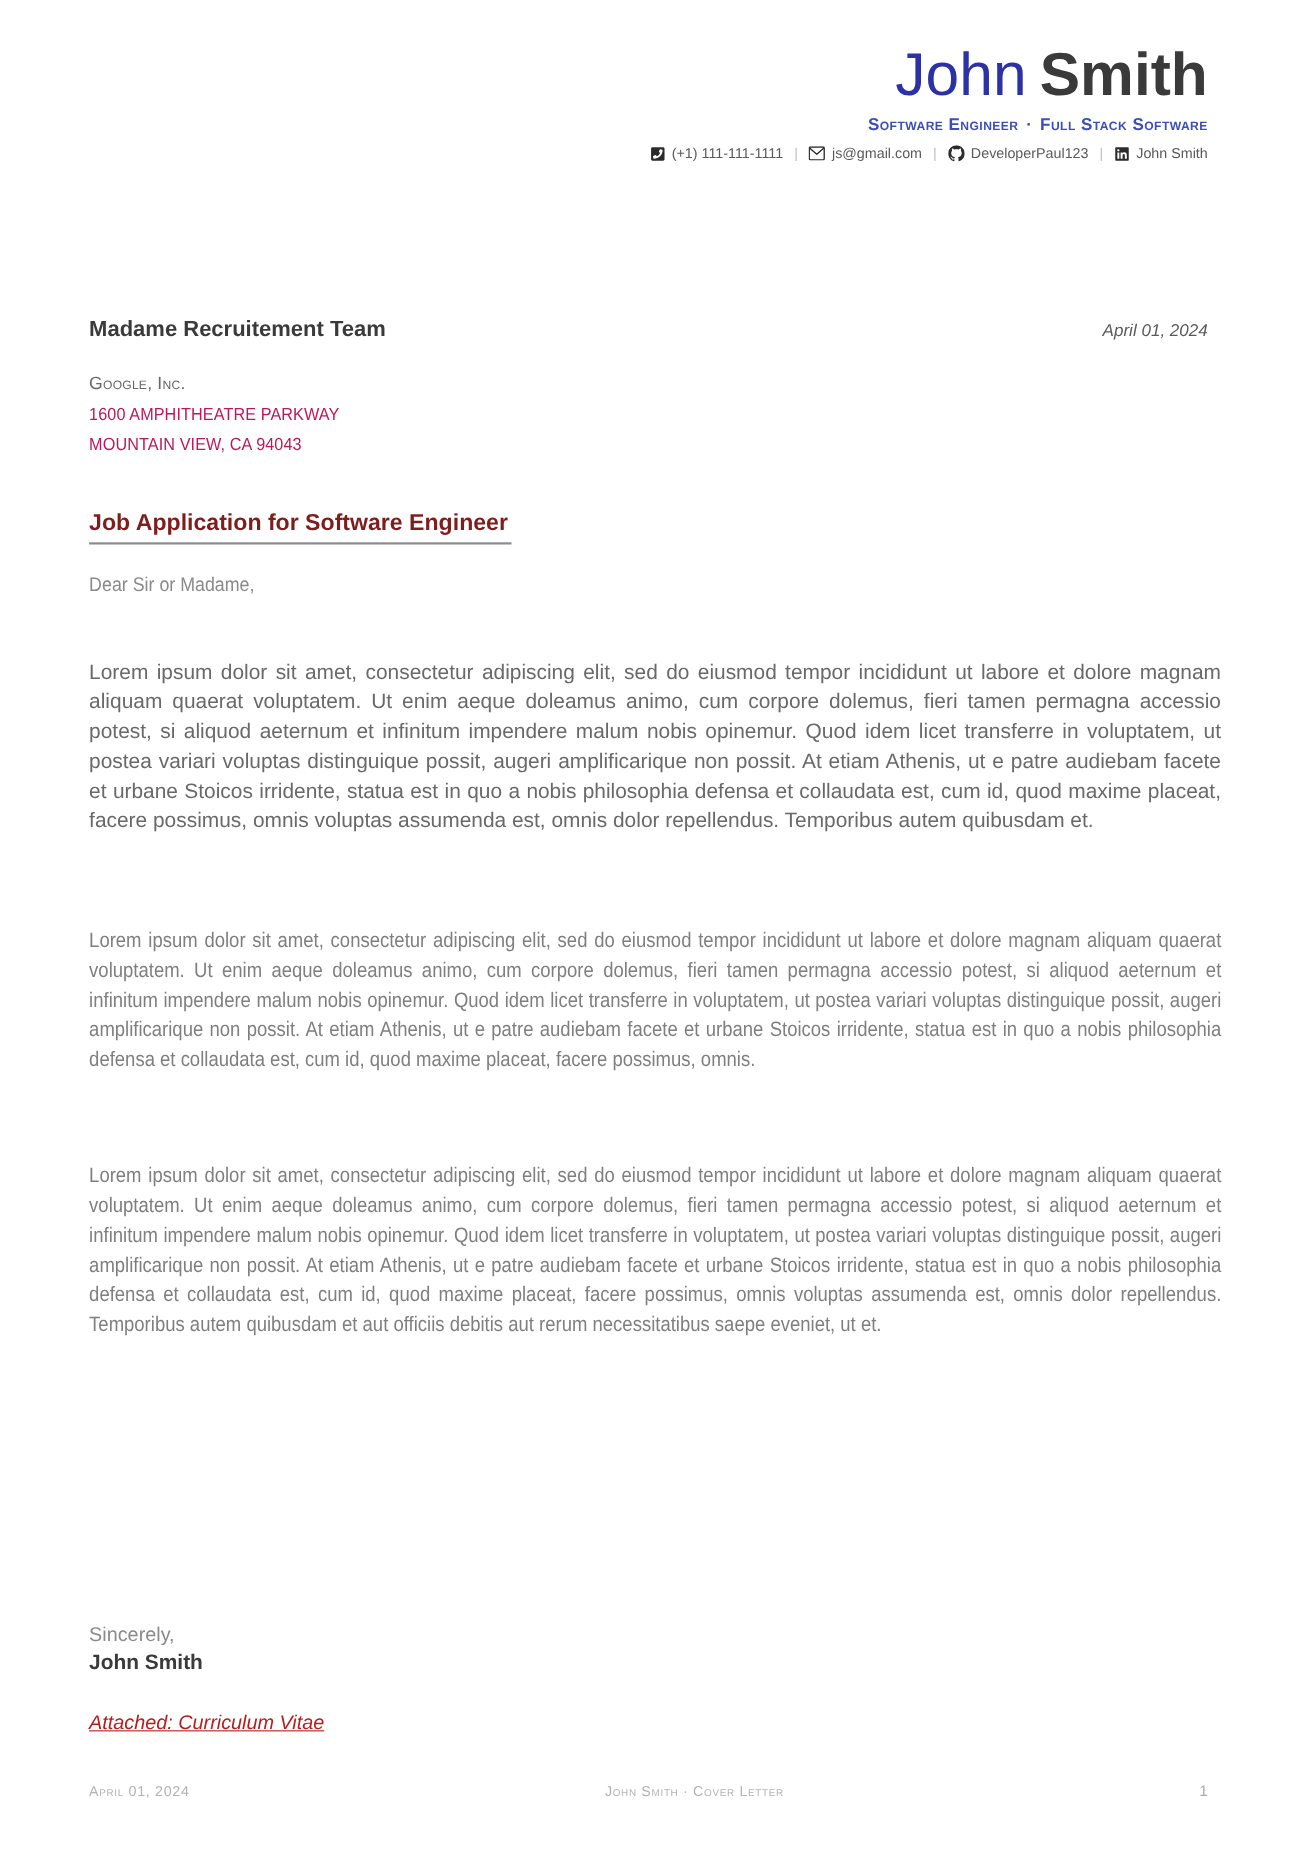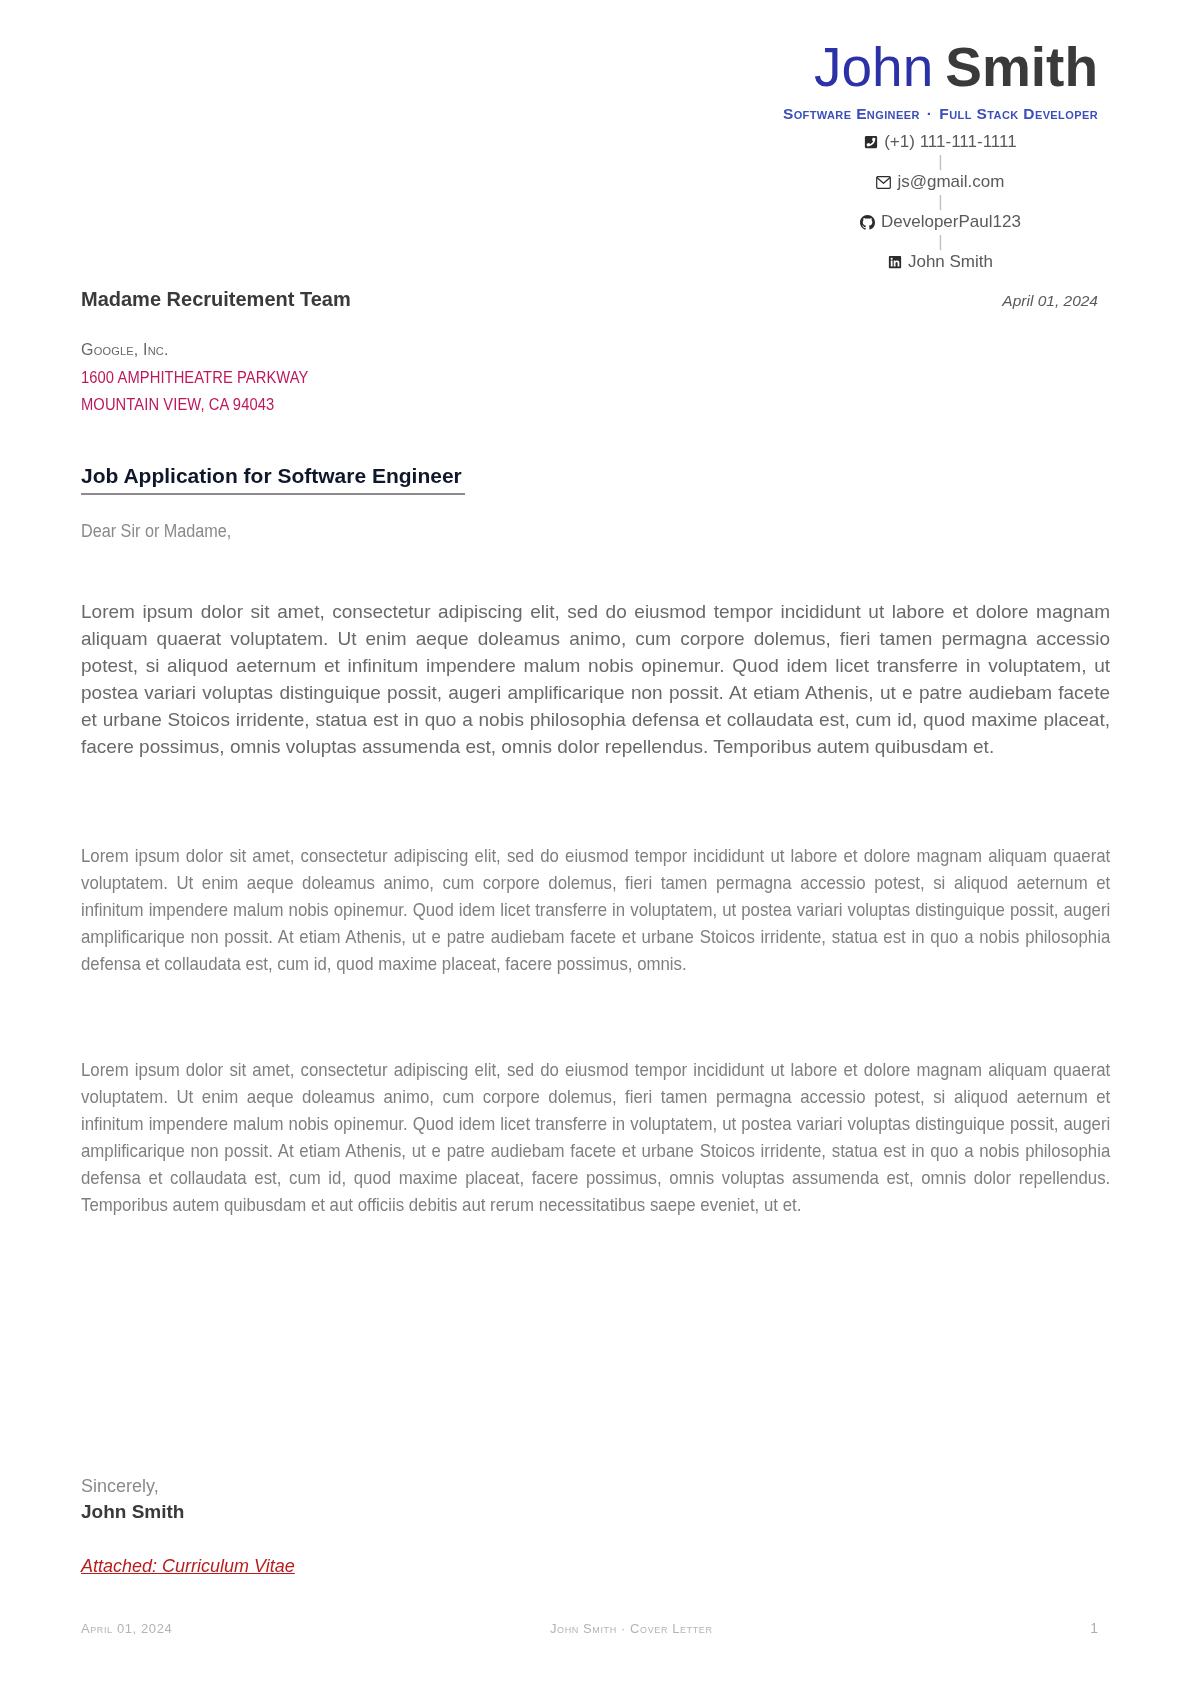--- a/index.html
+++ b/index.html
@@ -27,22 +27,22 @@
     font-variant:small-caps;
     letter-spacing:0.4px;
   }
   .tagline .sep { margin:0 7px; font-weight:700; }
   .header-address {
     margin-top:6px;
     font-size:15.5px; font-weight:700; color:#4a4a4a;
   }
   .contact-line {
     margin-top:9px;
-    font-size:17px; color:#5a5a5a;
-    display:flex; align-items:center; justify-content:flex-end;flex-direction:column;
+    font-size:13px; color:#5a5a5a;
+    display:flex; align-items:center; justify-content:flex-end;
   }
   .contact-item { display:flex; align-items:center; }
   .contact-item .icon { display:inline-flex; margin-right:6px; color:#2b2b2b; }
   .contact-sep { color:#c0c0c0; margin:0 10px; }
   
   .recipient-row {
     position:absolute; top:288px; left:81px; right:81px;
     display:flex; justify-content:space-between; align-items:baseline;
   }
   .recipient-name { font-size:20px; font-weight:700; color:#3a3a3a; }
@@ -51,21 +51,21 @@
     position:absolute; top:341px; left:81px;
     font-size:16px; color:#666666; font-variant:small-caps; letter-spacing:0.2px;
   }
   .addr-line { position:absolute; left:81px; font-size:16px; color:#be185d; }
   .addr-line .cx { display:inline-block; transform:scaleX(0.92); transform-origin:0 50%; letter-spacing:0.1px; }
   .addr-1 { top:369px; }
   .addr-2 { top:396px; }
   
   .subject {
     position:absolute; top:464px; left:81px;
-    font-size:21px; font-weight:700; color:#0f172a;
+    font-size:21px; font-weight:700; color:#7f1d1d;
     border-bottom:2px solid #8c8c8c;
     padding:0 3px 5px 0;
   }
   
   .salutation {
     position:absolute; top:521px; left:81px;
     font-size:18px; color:#8a8a8a; font-weight:300;
   }
   .salutation .cx { display:inline-block; transform:scaleX(0.90); transform-origin:0 50%; }
   .para {
@@ -100,21 +100,21 @@
 </head>
 <body>
 
 <div class="page">
 
   <div class="header">
     <div class="name">
       <span class="first">John</span><span class="last">Smith</span>
     </div>
     <div class="tagline">
-      <span>Software Engineer</span><span class="sep">·</span><span>Full Stack Developer</span>
+      <span>Software Engineer</span><span class="sep">·</span><span>Full Stack Software</span>
     </div>
     <div class="contact-line">
       <span class="contact-item">
         <span class="icon">
           <svg width="14" height="14" viewBox="0 0 448 512" fill="currentColor">
               <path d="M400 32H48C21.5 32 0 53.5 0 80v352c0 26.5 21.5 48 48 48h352c26.5 0 48-21.5 48-48V80c0-26.5-21.5-48-48-48zM94 416c-7 0-13.1-4.9-14.6-11.6l-15-65a15 15 0 0 1 8.7-17.2l70-30a15 15 0 0 1 17.5 4.3l31 37.9c48.9-23 88.3-62.9 110.8-110.8l-37.9-31a15 15 0 0 1-4.3-17.5l30-70a15 15 0 0 1 17.2-8.7l65 15A15 15 0 0 1 384 126c0 160.3-129.9 290-290 290z"></path>
             </svg>
         </span>
         <span>(+1) 111-111-1111</span>
       </span>

